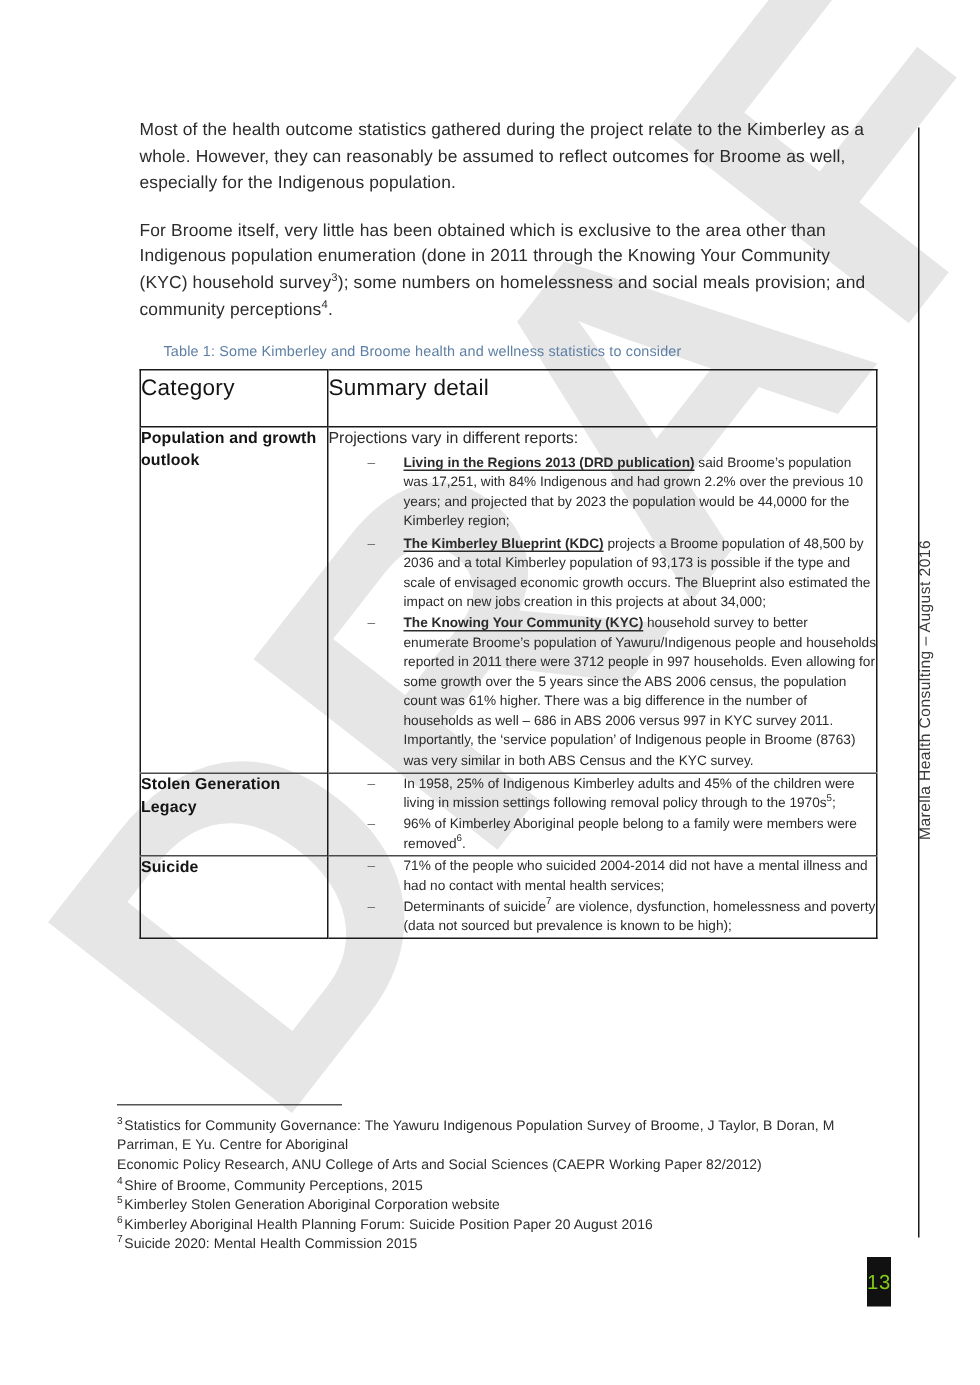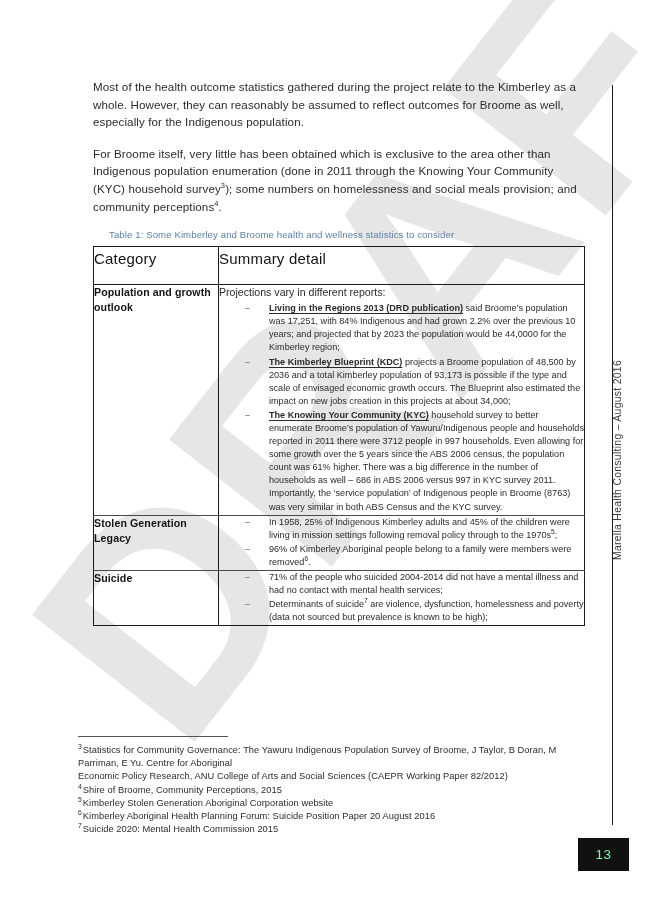--- a/index.html
+++ b/index.html
@@ -203,24 +203,24 @@
     font-size: 10.4px;
     color: #3a3a3a;
     letter-spacing: 0.3px;
     white-space: nowrap;
     z-index: 3;
   }
   .page-num-box {
     position: absolute;
     left: 578px;
     top: 838px;
-    width: 51px;
+    width: 16px;
     height: 33px;
     background: #111111;
-    color: #86efac;
+    color: #84cc16;
     display: flex;
     align-items: center;
     justify-content: center;
     font-size: 13.5px;
     letter-spacing: 0.5px;
     z-index: 4;
   }
 </style>
 </head>
 <body>

